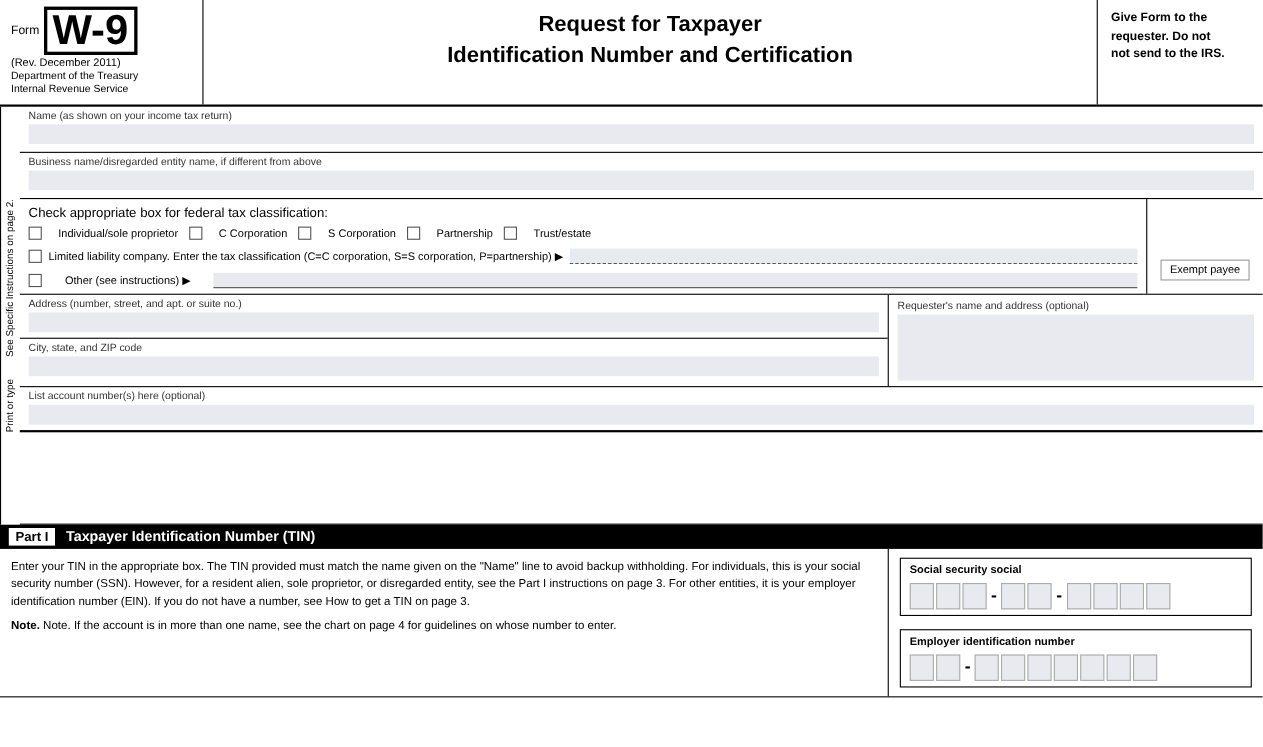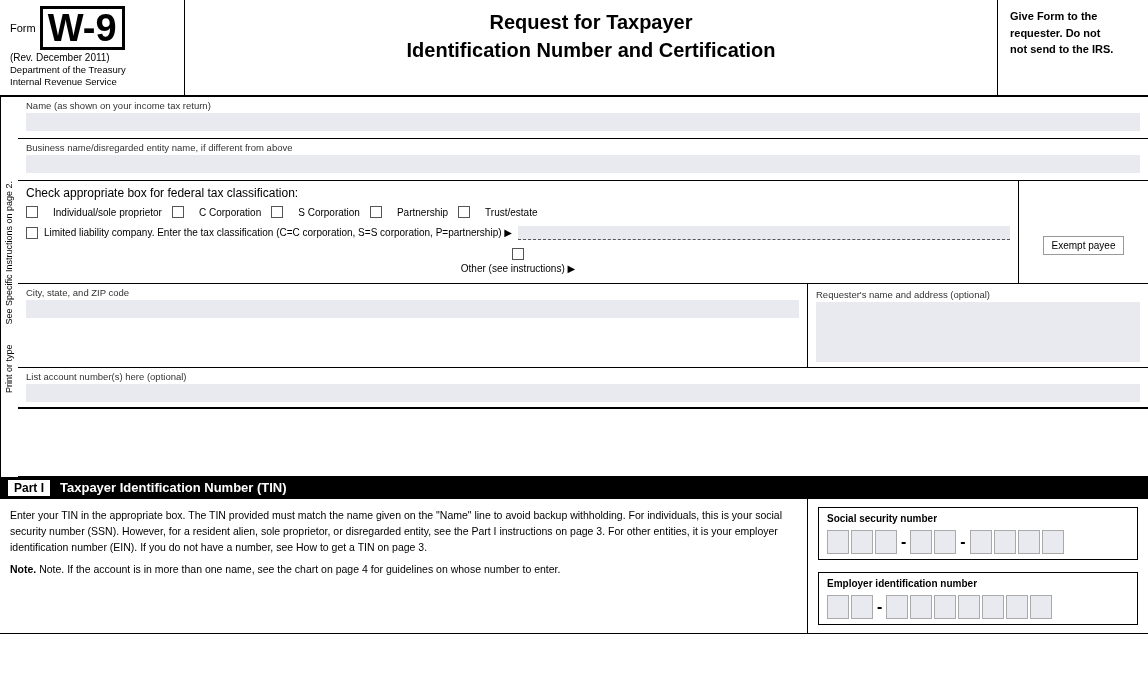--- a/index.html
+++ b/index.html
@@ -137,23 +137,22 @@
     .llc-row {
       display: flex;
       align-items: center;
       gap: 6px;
       font-size: 10px;
       margin-bottom: 8px;
     }
     .other-row {
       display: flex;
       align-items: center;
-      gap: 3px;
-      font-size: 10px;
-      flex-direction: column;
+      gap: 21px;
+      font-size: 10px;
     }
 
     
     .part-header {
       background: #000;
       color: #fff;
       display: flex;
       align-items: center;
       padding: 3px 8px;
       gap: 10px;
@@ -250,21 +249,21 @@
 
     .tax-class-outer {
       border-bottom: 1px solid #000;
       display: flex;
     }
     .tax-class-inner {
       flex: 1;
       padding: 5px 8px;
     }
     .tax-class-exempt {
-      width: 130px;
+      width: 106px;
       border-left: 1px solid #000;
       display: flex;
       align-items: flex-start;
       justify-content: center;
       padding-top: 55px;
       font-size: 10px;
     }
   </style>
 </head>
 <body>
@@ -350,20 +349,24 @@
 
         <div class="tax-class-exempt">
           <div style="border:1px solid #999; padding:3px 8px; font-size:10px; text-align:center; background:#fff;">
             <span>Exempt payee</span>
           </div>
         </div>
       </div>
 
       <div style="display:flex; border-bottom:1px solid #000;">
         <div style="flex:1; border-right:1px solid #000;">
+          <div style="border-bottom:1px solid #000; padding:3px 8px 5px 8px; min-height:38px;">
+            <div class="field-label">Address (number, street, and apt. or suite no.)</div>
+            <div style="height:18px; background:#e8eaf0;"></div>
+          </div>
           <div style="padding:3px 8px 5px 8px; min-height:38px;">
             <div class="field-label">City, state, and ZIP code</div>
             <div style="height:18px; background:#e8eaf0;"></div>
           </div>
         </div>
         <div style="width:340px; padding:5px 8px;">
           <div class="field-label">Requester's name and address (optional)</div>
           <div style="height:60px; background:#e8eaf0;"></div>
         </div>
       </div>
@@ -384,21 +387,21 @@
   <div class="part1-body">
     <div class="part1-text">
       <p>Enter your TIN in the appropriate box. The TIN provided must match the name given on the "Name" line to avoid backup withholding. For individuals, this is your social security number (SSN). However, for a resident alien, sole proprietor, or disregarded entity, see the Part I instructions on page 3. For other entities, it is your employer identification number (EIN). If you do not have a number, see How to get a TIN on page 3.</p>
       <p class="note">
         <strong>Note.</strong> <span>Note. If the account is in more than one name, see the chart on page 4 for guidelines on whose number to enter.</span>
       </p>
     </div>
     <div class="part1-right">
 
       <div class="ssn-box">
-        <div class="ssn-title">Social security number</div>
+        <div class="ssn-title">Social security social</div>
         <div class="ssn-fields">
           <div class="ssn-segment">
             <div class="ssn-cell"></div>
             <div class="ssn-cell"></div>
             <div class="ssn-cell"></div>
           </div>
           <span class="ssn-dash">-</span>
           <div class="ssn-segment">
             <div class="ssn-cell"></div>
             <div class="ssn-cell"></div>

